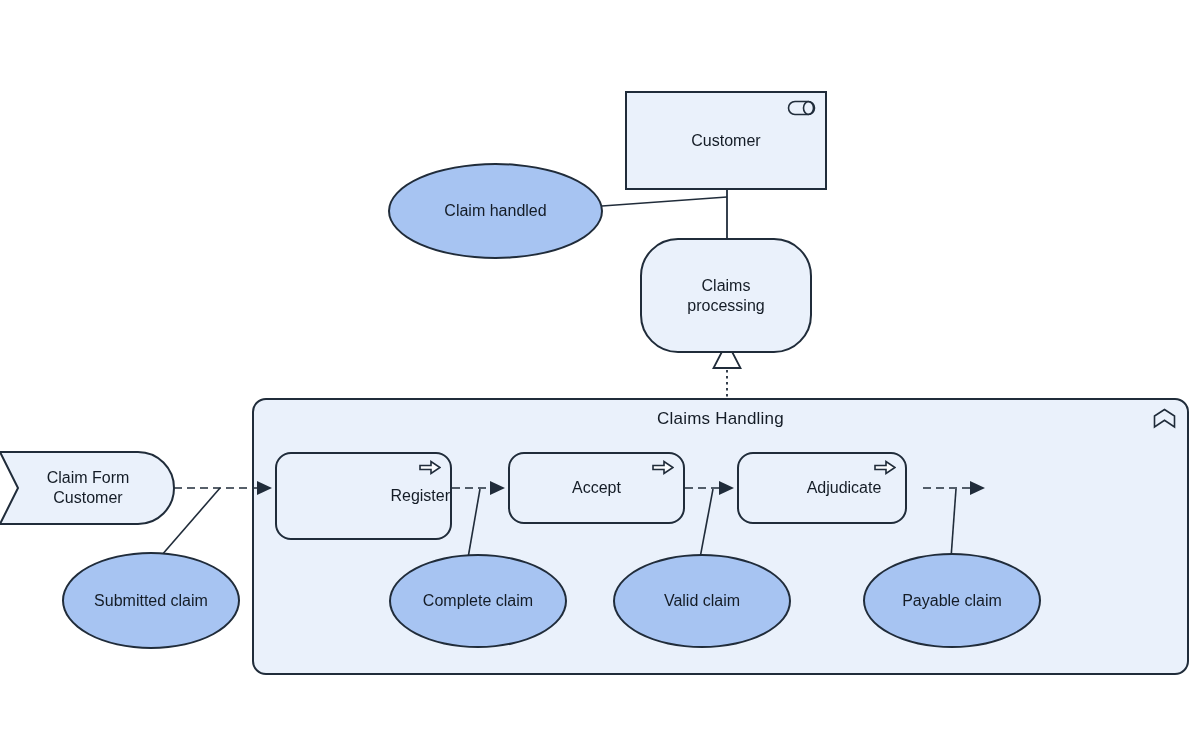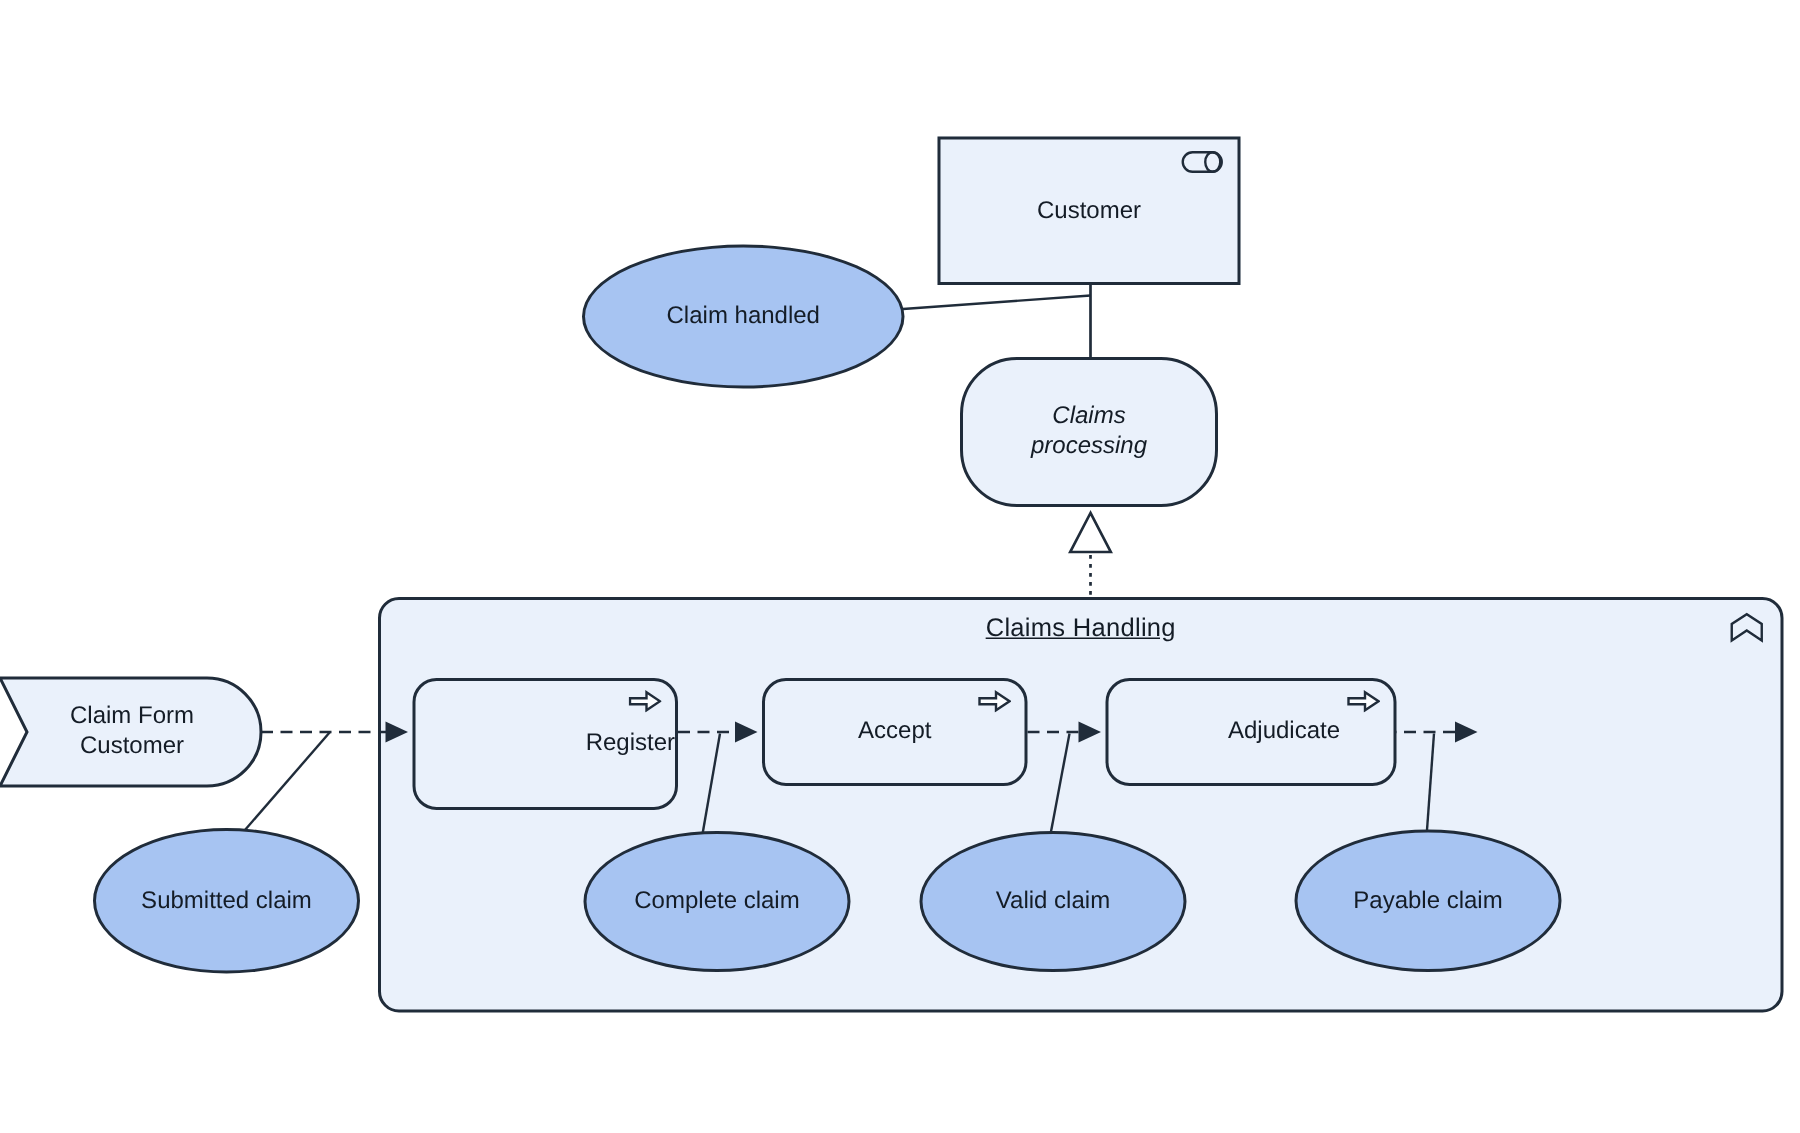--- a/index.html
+++ b/index.html
@@ -10,21 +10,21 @@
     color:var(--text,#141c26);
   }
   .group{
     position:absolute;left:252px;top:398px;width:937px;height:277px;
     background:var(--node-fill-light,#eaf1fb);
     border:2px solid var(--stroke,#202c3a);
     border-radius:14px;box-sizing:border-box;z-index:1;
   }
   .group-title{
     position:absolute;top:9px;left:0;right:0;text-align:center;
-    font-size:17px;letter-spacing:.2px;text-decoration:underline;
+    font-size:17px;letter-spacing:.2px;
   }
   .fn-icon{position:absolute;top:8px;right:10px;}
   .wires{position:absolute;left:0;top:0;z-index:2;pointer-events:none;}
   .wires .clickable{pointer-events:auto;}
   .node{
     position:absolute;display:flex;align-items:center;justify-content:center;
     box-sizing:border-box;z-index:3;text-align:center;
     border:2px solid var(--stroke,#202c3a);
     background:var(--node-fill-light,#eaf1fb);
     font-size:16px;line-height:1.25;
@@ -94,39 +94,39 @@
     <svg class="corner-icon" width="29" height="18" viewBox="0 0 29 18">
       <rect class="icon-stroke" x="1.5" y="2.5" width="26" height="13" rx="6.5"></rect>
       <ellipse class="icon-stroke" cx="21.5" cy="9" rx="5" ry="6.5"></ellipse>
     </svg>
   </div>
 
   <div class="node blue" style="left:388px;top:163px;width:215px;height:96px;">
     <span>Claim handled</span>
   </div>
 
-  <div class="node service" style="left:640px;top:238px;width:172px;height:100px;font-style:italic;">
+  <div class="node service" style="left:640px;top:238px;width:172px;height:115px;">
     <span style="width:105px;">Claims processing</span>
   </div>
 
   <div class="node process" style="left:275px;top:452px;width:177px;height:88px;justify-content:flex-end;">
     <span>Register</span>
     <svg class="corner-icon" width="22" height="15" viewBox="0 0 22 15">
       <path class="icon-arrow" d="M1 5.5 H12 V1.5 L21 7.5 L12 13.5 V9.5 H1 Z"></path>
     </svg>
   </div>
 
   <div class="node process" style="left:508px;top:452px;width:177px;height:72px;justify-content:center;">
     <span>Accept</span>
     <svg class="corner-icon" width="22" height="15" viewBox="0 0 22 15">
       <path class="icon-arrow" d="M1 5.5 H12 V1.5 L21 7.5 L12 13.5 V9.5 H1 Z"></path>
     </svg>
   </div>
 
-  <div class="node process" style="left:737px;top:452px;width:194px;height:72px;padding-left:44px;">
+  <div class="node process" style="left:737px;top:452px;width:170px;height:72px;padding-left:44px;">
     <span>Adjudicate</span>
     <svg class="corner-icon" width="22" height="15" viewBox="0 0 22 15">
       <path class="icon-arrow" d="M1 5.5 H12 V1.5 L21 7.5 L12 13.5 V9.5 H1 Z"></path>
     </svg>
   </div>
 
 
   <div class="node blue" style="left:62px;top:552px;width:178px;height:97px;">
     <span>Submitted claim</span>
   </div>

